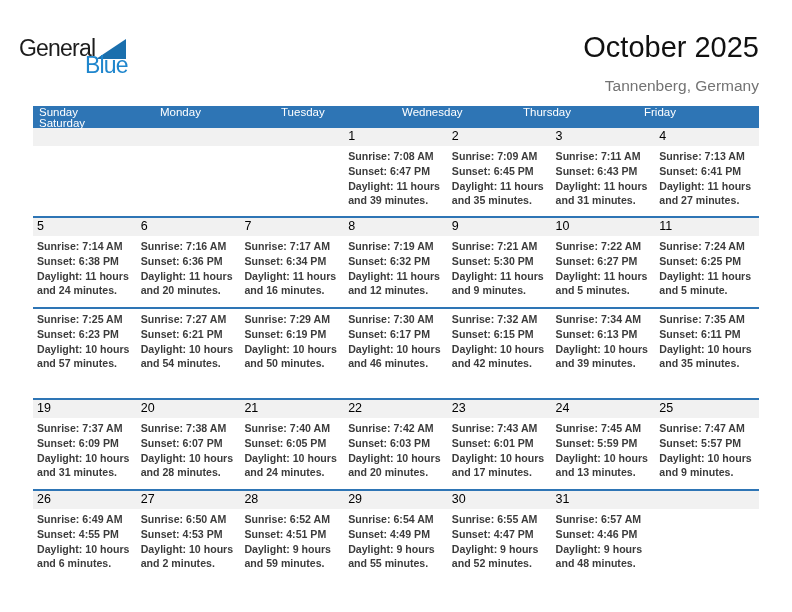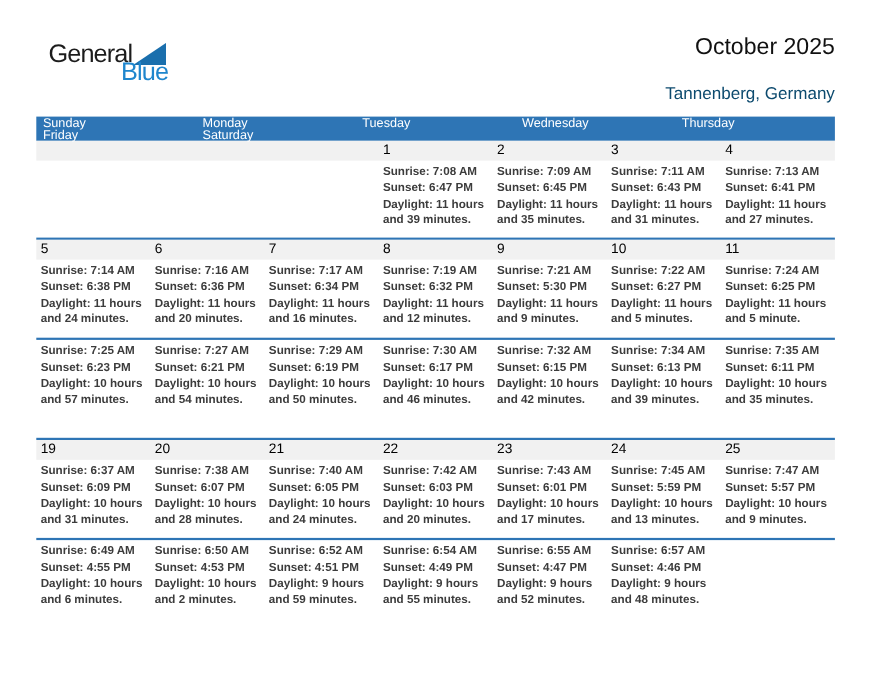--- a/index.html
+++ b/index.html
@@ -11,29 +11,29 @@
   }
   *{box-sizing:border-box;}
   html,body{margin:0;padding:0;}
   body{
     width:792px;height:612px;
     background:#ffffff;
     font-family:"Liberation Sans", sans-serif;
     position:relative;
     overflow:hidden;
   }
-  .logo{position:absolute;top:37px;left:44px;line-height:1;}
+  .logo{position:absolute;top:37px;left:19px;line-height:1;}
   .logo-row1{display:flex;align-items:flex-end;}
   .logo-general{font-size:23px;color:#1c1c1c;letter-spacing:-0.8px;}
   .logo-tri{margin-left:1px;margin-bottom:1px;display:block;}
   .logo-blue{font-size:23px;color:var(--logo-blue);letter-spacing:-0.8px;margin-top:-6px;margin-left:66px;}
-  .title{position:absolute;top:31px;right:33px;font-size:21px;color:#111;white-space:nowrap;}
-  .subtitle{position:absolute;top:77px;right:33px;font-size:15.5px;color:#0c4a6e;white-space:nowrap;}
+  .title{position:absolute;top:31px;right:33px;font-size:29px;color:#111;white-space:nowrap;}
+  .subtitle{position:absolute;top:77px;right:33px;font-size:15.5px;color:#737373;white-space:nowrap;}
   .calendar{position:absolute;top:106px;left:33px;width:726px;}
-  .weekday-row{display:grid;grid-template-columns:repeat(5,1fr);background:var(--accent);height:22px;align-items:center;}
+  .weekday-row{display:grid;grid-template-columns:repeat(6,1fr);background:var(--accent);height:22px;align-items:center;}
   .weekday-cell{color:#ffffff;font-size:11.5px;padding-left:6px;overflow:hidden;white-space:nowrap;}
   .week-row{border-top:2px solid var(--accent);height:91px;}
   .week-row:first-child{border-top:none;height:88px;}
   .day-band{display:grid;grid-template-columns:repeat(7,1fr);background:var(--band);height:18px;}
   .day-num{font-size:12.5px;color:#000;padding-left:4px;padding-top:1px;display:block;}
   .day-body{display:grid;grid-template-columns:repeat(7,1fr);font-weight:bold;}
   .day-cell{padding:3px 2px 0 4px;overflow:hidden;}
   .day-line{font-size:10.6px;line-height:14.8px;color:var(--text-dark);white-space:nowrap;}
 </style>
 </head>
@@ -245,21 +245,21 @@
           </div>
           <div>
             <div class="day-num">24</div>
           </div>
           <div>
             <div class="day-num">25</div>
           </div>
         </div>
         <div class="day-body">
           <div class="day-cell">
-            <div class="day-line">Sunrise: 6:37 AM</div>
+            <div class="day-line">Sunrise: 7:37 AM</div>
             <div class="day-line">Sunset: 6:09 PM</div>
             <div class="day-line">Daylight: 10 hours</div>
             <div class="day-line">and 31 minutes.</div>
           </div>
           <div class="day-cell">
             <div class="day-line">Sunrise: 7:38 AM</div>
             <div class="day-line">Sunset: 6:07 PM</div>
             <div class="day-line">Daylight: 10 hours</div>
             <div class="day-line">and 28 minutes.</div>
           </div>
@@ -289,20 +289,41 @@
           </div>
           <div class="day-cell">
             <div class="day-line">Sunrise: 7:47 AM</div>
             <div class="day-line">Sunset: 5:57 PM</div>
             <div class="day-line">Daylight: 10 hours</div>
             <div class="day-line">and 9 minutes.</div>
           </div>
         </div>
       </div>
       <div class="week-row">
+        <div class="day-band">
+          <div>
+            <div class="day-num">26</div>
+          </div>
+          <div>
+            <div class="day-num">27</div>
+          </div>
+          <div>
+            <div class="day-num">28</div>
+          </div>
+          <div>
+            <div class="day-num">29</div>
+          </div>
+          <div>
+            <div class="day-num">30</div>
+          </div>
+          <div>
+            <div class="day-num">31</div>
+          </div>
+          <div></div>
+        </div>
         <div class="day-body">
           <div class="day-cell">
             <div class="day-line">Sunrise: 6:49 AM</div>
             <div class="day-line">Sunset: 4:55 PM</div>
             <div class="day-line">Daylight: 10 hours</div>
             <div class="day-line">and 6 minutes.</div>
           </div>
           <div class="day-cell">
             <div class="day-line">Sunrise: 6:50 AM</div>
             <div class="day-line">Sunset: 4:53 PM</div>

